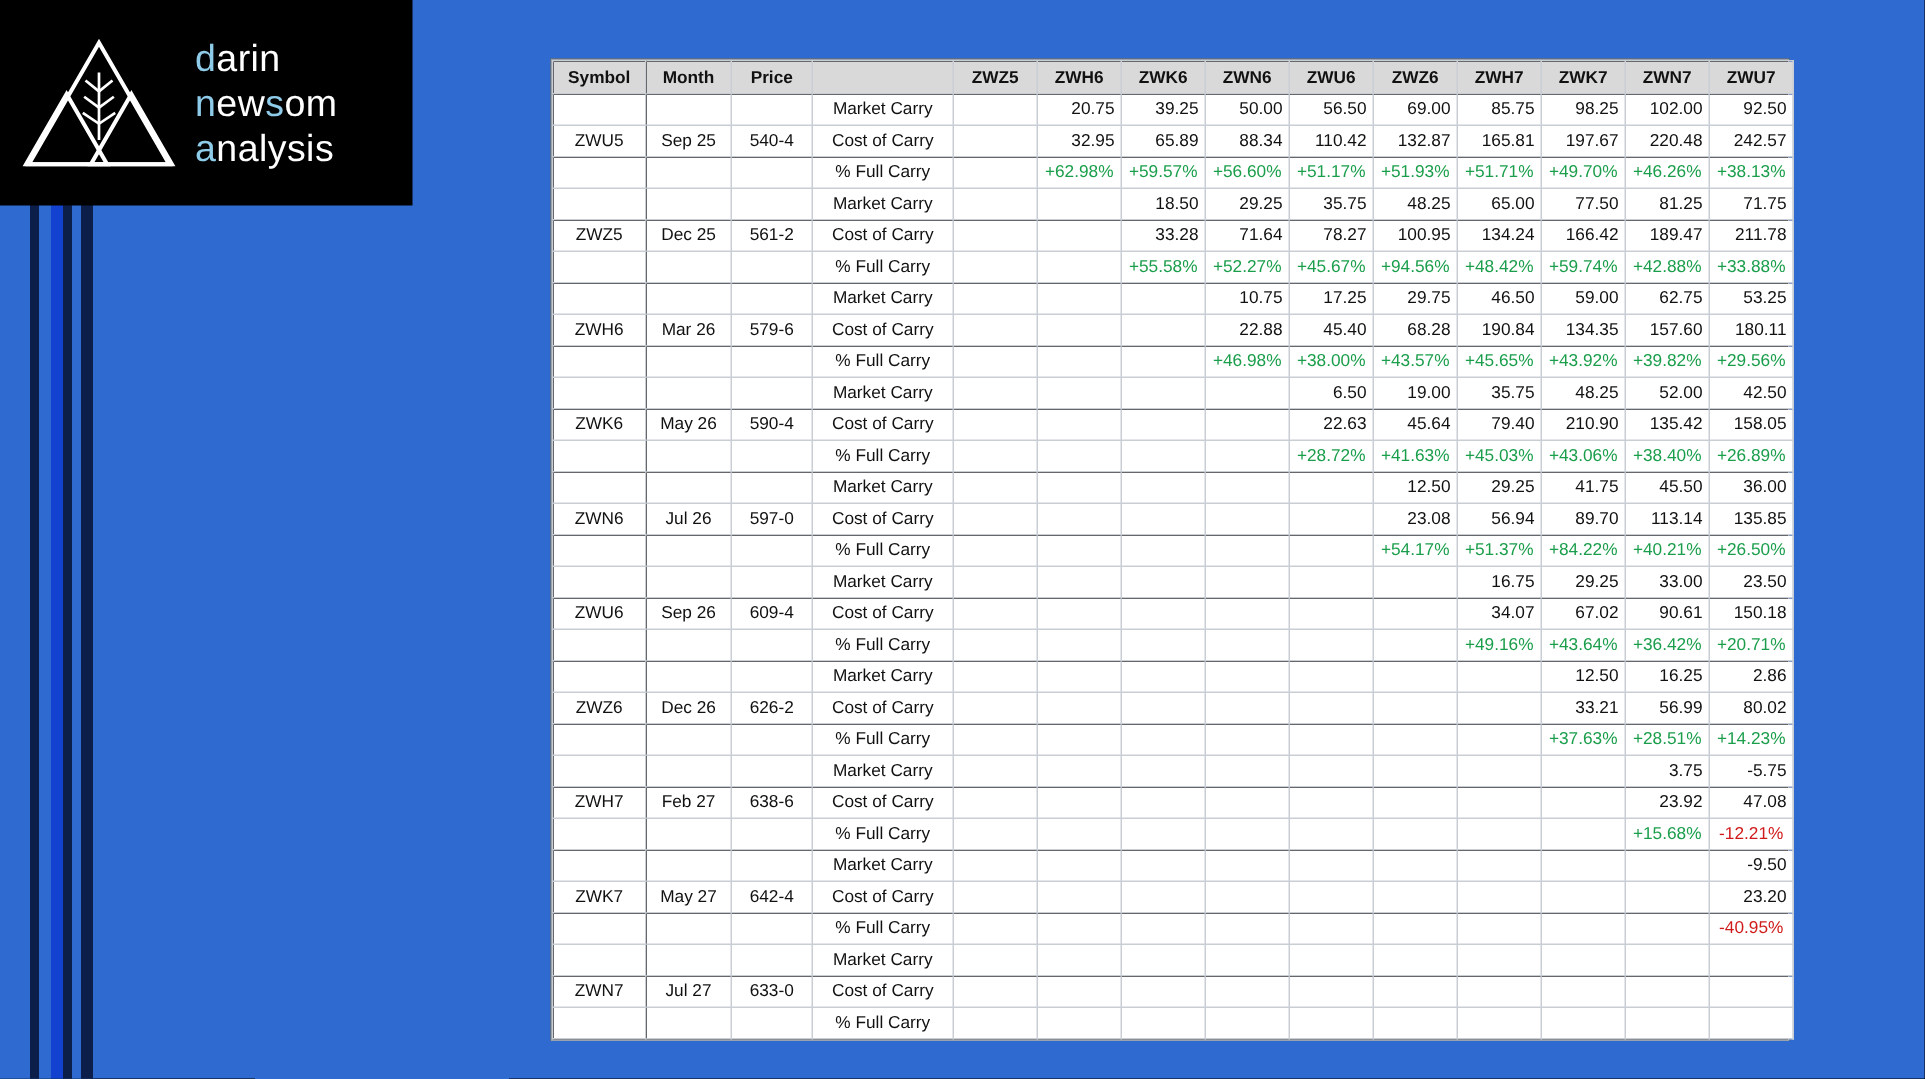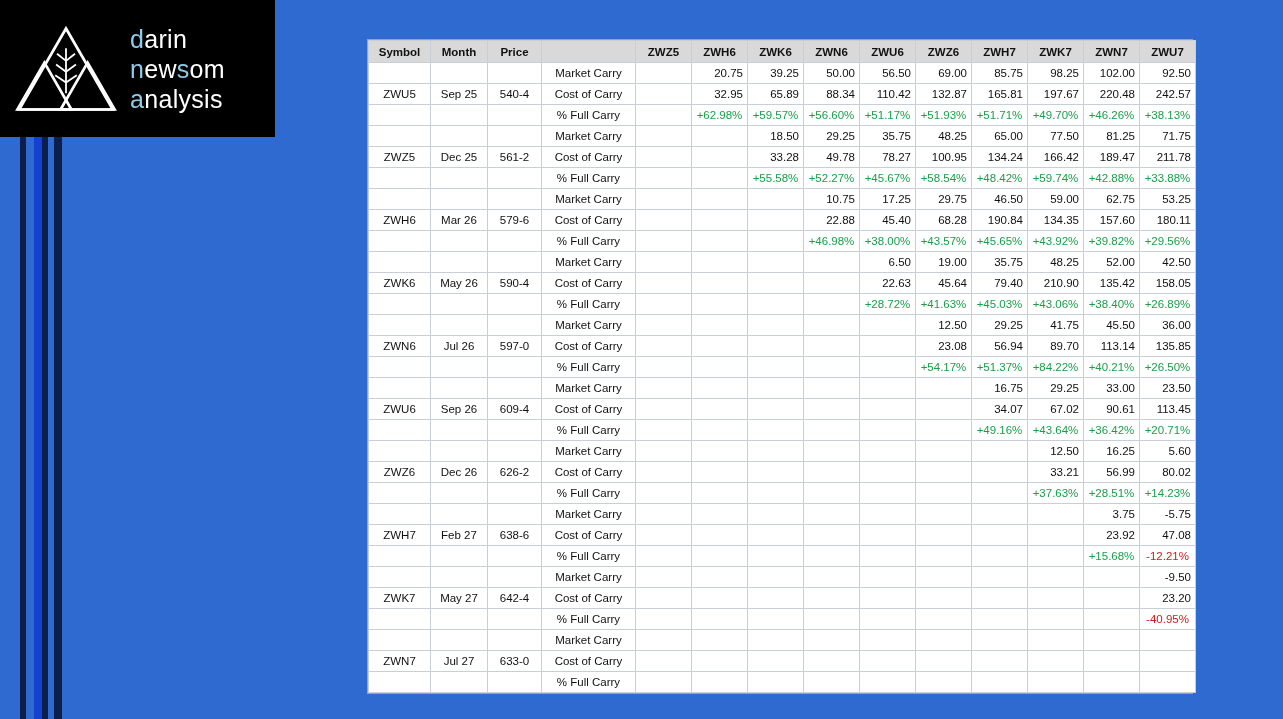--- a/index.html
+++ b/index.html
@@ -247,40 +247,40 @@
           <td class="num">84.00</td>
         </tr>
         <tr class="row-coc">
           <td class="sym">ZWZ5</td>
           <td class="mon">Dec 25</td>
           <td class="pri">561-2</td>
           <td class="lab">Cost of Carry</td>
           <td class="blank"></td>
           <td class="blank"></td>
           <td class="num">33.28</td>
-          <td class="num">49.78</td>
+          <td class="num">71.64</td>
           <td class="num">78.27</td>
           <td class="num">100.95</td>
           <td class="num">134.24</td>
           <td class="num">166.42</td>
           <td class="num">189.47</td>
           <td class="num">211.78</td>
           <td class="num">234.46</td>
         </tr>
         <tr class="row-pct">
           <td class="sym"></td>
           <td class="mon"></td>
           <td class="pri"></td>
           <td class="lab">% Full Carry</td>
           <td class="blank"></td>
           <td class="blank"></td>
           <td class="pct">+55.58%</td>
           <td class="pct">+52.27%</td>
           <td class="pct">+45.67%</td>
-          <td class="pct">+58.54%</td>
+          <td class="pct">+94.56%</td>
           <td class="pct">+48.42%</td>
           <td class="pct">+59.74%</td>
           <td class="pct">+42.88%</td>
           <td class="pct">+33.88%</td>
           <td class="pct">+35.83%</td>
         </tr>
         <tr class="row-mc">
           <td class="sym"></td>
           <td class="mon"></td>
           <td class="pri"></td>
@@ -457,21 +457,21 @@
           <td class="lab">Cost of Carry</td>
           <td class="blank"></td>
           <td class="blank"></td>
           <td class="blank"></td>
           <td class="blank"></td>
           <td class="blank"></td>
           <td class="blank"></td>
           <td class="num">34.07</td>
           <td class="num">67.02</td>
           <td class="num">90.61</td>
-          <td class="num">113.45</td>
+          <td class="num">150.18</td>
           <td class="num">136.67</td>
         </tr>
         <tr class="row-pct">
           <td class="sym"></td>
           <td class="mon"></td>
           <td class="pri"></td>
           <td class="lab">% Full Carry</td>
           <td class="blank"></td>
           <td class="blank"></td>
           <td class="blank"></td>
@@ -491,21 +491,21 @@
           <td class="lab">Market Carry</td>
           <td class="blank"></td>
           <td class="blank"></td>
           <td class="blank"></td>
           <td class="blank"></td>
           <td class="blank"></td>
           <td class="blank"></td>
           <td class="blank"></td>
           <td class="num">12.50</td>
           <td class="num">16.25</td>
-          <td class="num">5.60</td>
+          <td class="num">2.86</td>
           <td class="num">19.00</td>
         </tr>
         <tr class="row-coc">
           <td class="sym">ZWZ6</td>
           <td class="mon">Dec 26</td>
           <td class="pri">626-2</td>
           <td class="lab">Cost of Carry</td>
           <td class="blank"></td>
           <td class="blank"></td>
           <td class="blank"></td>

